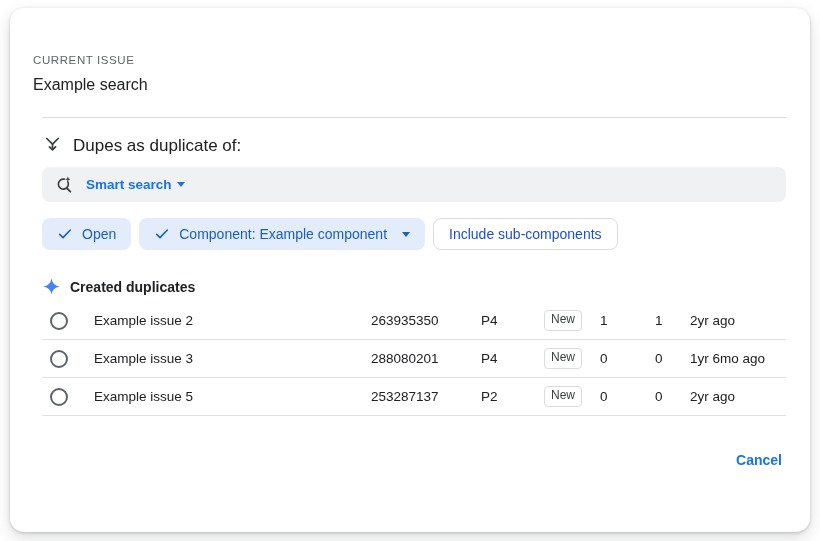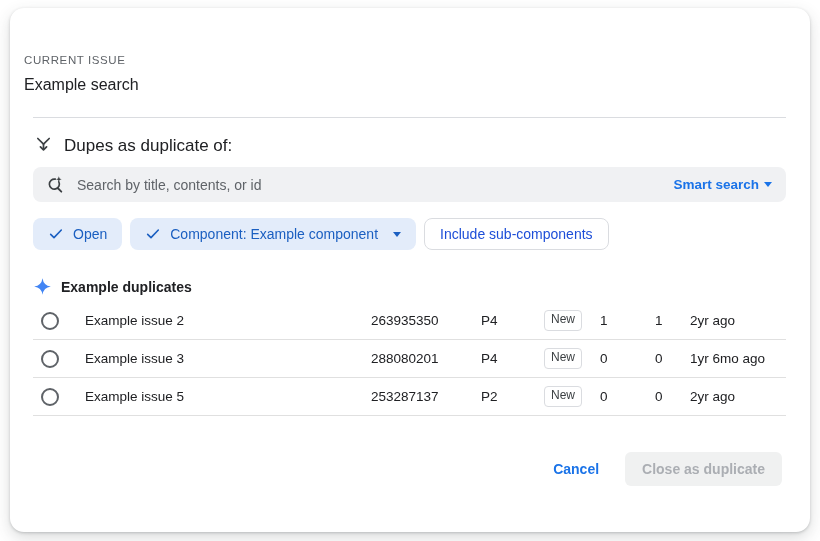--- a/index.html
+++ b/index.html
@@ -9,21 +9,21 @@
     font-family: "Liberation Sans", sans-serif;
     -webkit-font-smoothing: antialiased;
   }
   .dialog-card {
     position: absolute;
     left: 10px; top: 8px;
     width: 800px; height: 524px;
     background: #ffffff;
     border-radius: 14px;
     box-shadow: 0 1px 3px rgba(60,64,67,.25), 0 6px 16px rgba(60,64,67,.18);
-    padding: 46px 24px 20px 14px;
+    padding: 46px 24px 20px 23px;
     overflow: hidden;
   }
   
   .current-issue-label {
     font-size: 11.5px;
     letter-spacing: .6px;
     color: #5f6368;
     font-weight: 400;
   }
   .current-issue-title {
@@ -214,21 +214,20 @@
   </div>
 
   <div class="search-bar">
     <span class="search-icon">
       <svg width="20" height="20" viewBox="0 0 24 24">
         <path d="M16.6 8.2 A 6 6 0 1 1 12.3 5" fill="none" stroke="#3c4043" stroke-width="2" stroke-linecap="round"></path>
         <path d="M15.2 15.6 L19.6 20" stroke="#3c4043" stroke-width="2.2" stroke-linecap="round"></path>
         <path d="M16.6 1.6 L17.5 4.1 L20 5 L17.5 5.9 L16.6 8.4 L15.7 5.9 L13.2 5 L15.7 4.1 Z" fill="#3c4043"></path>
       </svg>
     </span>
-    <input class="search-input" type="text" placeholder="Search by title, contents, or id" style="">
     <span class="smart-search">
       <span>Smart search</span>
       <span class="caret-down"></span>
     </span>
   </div>
 
   <div class="chips-row">
     <div class="chip chip-blue">
       <span class="check-icon">
         <svg width="16" height="16" viewBox="0 0 24 24" fill="none" stroke="#1b5fc1" stroke-width="2.4" stroke-linecap="round" stroke-linejoin="round">
@@ -252,21 +251,21 @@
       <span>Include sub-components</span>
     </div>
   </div>
 
   <div class="dupes-heading">
     <span class="sparkle-icon">
       <svg width="19" height="19" viewBox="0 0 24 24">
         <path d="M12 1.5 Q13.3 10.7 22.5 12 Q13.3 13.3 12 22.5 Q10.7 13.3 1.5 12 Q10.7 10.7 12 1.5 Z" fill="#4285f4"></path>
       </svg>
     </span>
-    <span>Example duplicates</span>
+    <span>Created duplicates</span>
   </div>
 
   <div class="dupes-table">
 
     <div class="t-row t-body-row">
       <div class="radio-cell">
           <span class="radio"></span>
         </div>
       <div>Example issue 2</div>
       <div>263935350</div>
@@ -299,16 +298,15 @@
       <div>P2</div>
       <div><span class="status-badge">New</span></div>
       <div>0</div>
       <div>0</div>
       <div>2yr ago</div>
     </div>
   </div>
 
   <div class="footer">
     <button class="cancel-button">Cancel</button>
-    <button class="submit-button" disabled="">Close as duplicate</button>
   </div>
 
 </div>
 
 </body></html>

